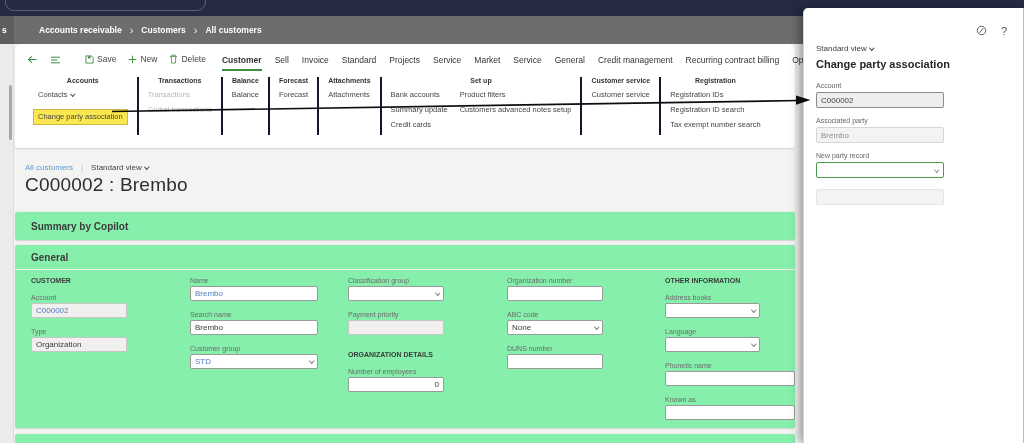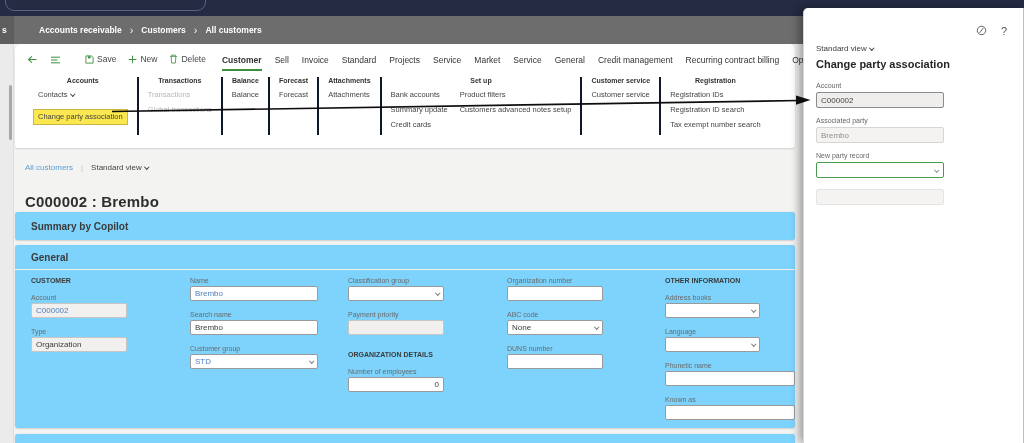--- a/index.html
+++ b/index.html
@@ -36,23 +36,23 @@
   .ri { font-size:7.5px; color:#454545; margin-bottom:5px; line-height:10px; white-space:nowrap; cursor:default; }
   .ri.disabled { color:#b7b7b7; }
   .ri.hl { background:#fbe74f; border:1px solid #ccb642; padding:2px 4px 2px 4px; margin-left:-5px; display:inline-block; }
   .chev { display:inline-block; width:3.5px; height:3.5px; border-right:1px solid currentColor; border-bottom:1px solid currentColor; transform:rotate(45deg); margin-left:3px; vertical-align:2px; }
   
   .page-head { position:absolute; left:25px; top:163px; z-index:2; }
   .ph-row { display:flex; align-items:center; gap:8px; }
   .ph-link { font-size:8px; color:#5b9bd5; cursor:pointer; }
   .ph-pipe { color:#c2c2c2; font-size:8px; }
   .ph-view { font-size:8px; color:#444; }
-  .ph-title { margin-top:21px; font-size:15px; font-weight:700; color:#2e2e2e; letter-spacing:.2px; }
-  
-  .sec-card { position:absolute; left:15px; width:780px; background:#7dd3fc; border-radius:3px; box-shadow:0 0.5px 1.5px rgba(0,0,0,.14); z-index:2; }
+  .ph-title { margin-top:2px; font-size:19px; font-weight:400; color:#2e2e2e; letter-spacing:.2px; }
+  
+  .sec-card { position:absolute; left:15px; width:780px; background:#86efac; border-radius:3px; box-shadow:0 0.5px 1.5px rgba(0,0,0,.14); z-index:2; }
   .sec-title { font-size:10px; font-weight:700; color:#3b3b3b; }
   #copilot-card { top:212px; height:28px; display:flex; align-items:center; padding-left:16px; }
   #general-card { top:245px; height:183px; overflow:hidden; }
   #general-card .sec-title { padding:7px 0 6px 16px; border-bottom:1px solid #f0efee; }
   #addresses-card { top:434px; height:30px; padding:4px 0 0 16px; }
   .gc { position:absolute; top:30px; }
   #gcol1 { left:16px;  width:96px; }
   #gcol2 { left:175px; width:128px; }
   #gcol3 { left:333px; width:96px; }
   #gcol4 { left:492px; width:96px; }

